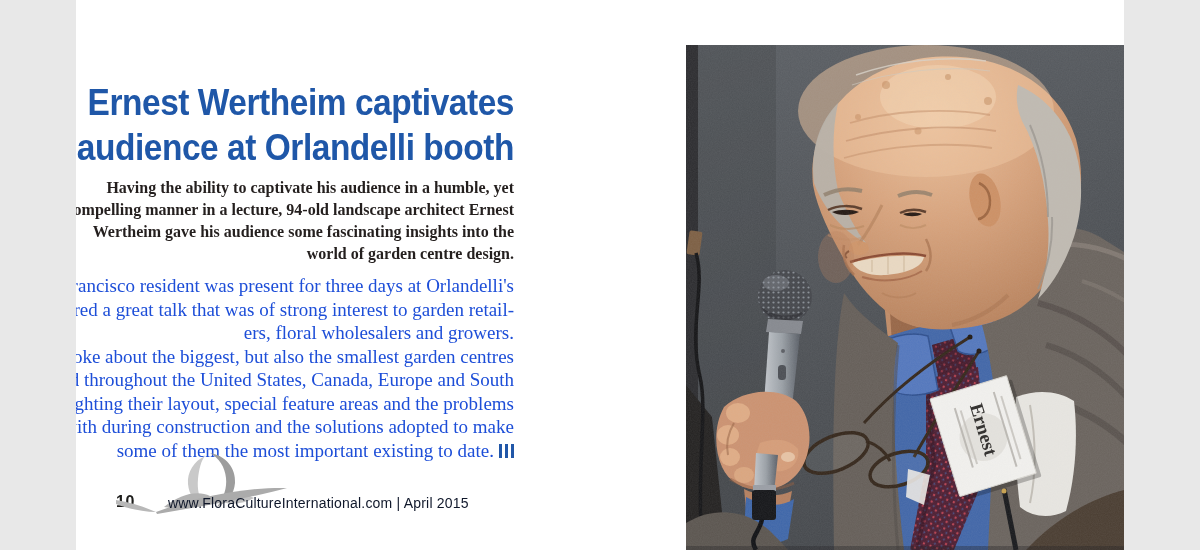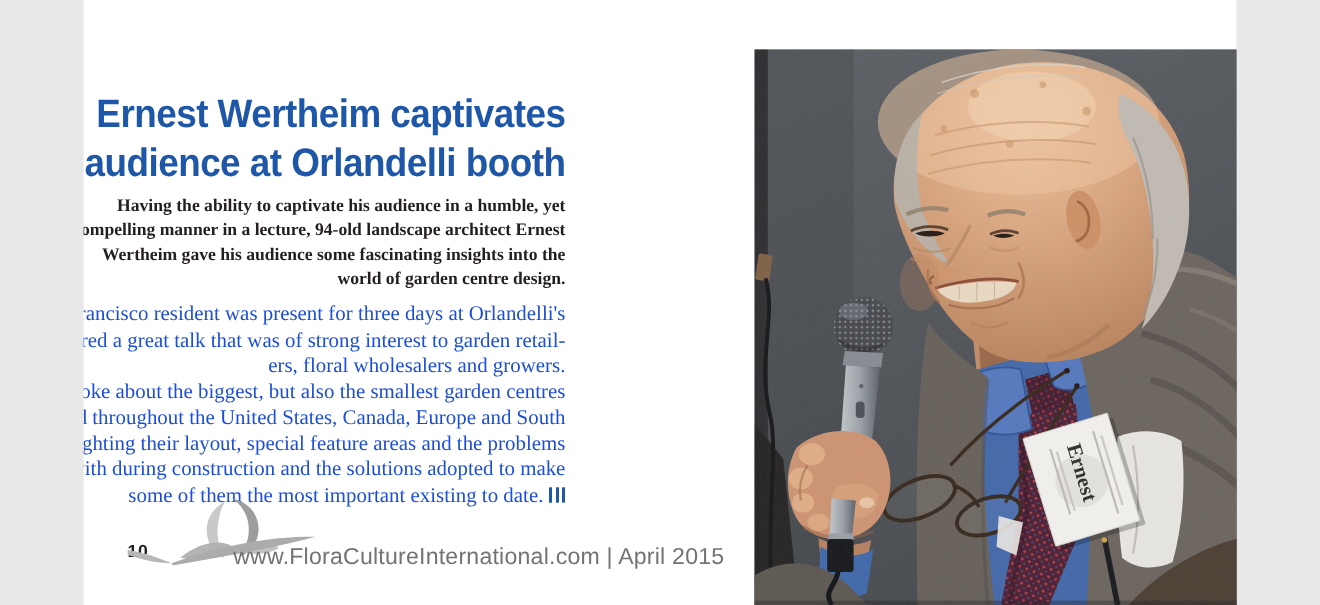--- a/index.html
+++ b/index.html
@@ -33,21 +33,21 @@
     display:inline-block;width:15px;height:14px;margin-left:5px;
     vertical-align:-1px;
     background:repeating-linear-gradient(90deg,#2157a8 0 3px,transparent 3px 6px);
   }
   .pagenum{
     position:absolute;left:40px;top:493px;
     font-weight:bold;font-size:16px;color:#1d1d1b;letter-spacing:0.5px;
   }
   .footer-text{
     position:absolute;left:92px;top:495px;
-    font-size:21px;color:#737373;letter-spacing:0.2px;margin-left:44px;
+    font-size:14px;color:#0f172a;letter-spacing:0.2px;
   }
   .logo{position:absolute;left:28px;top:450px;width:190px;height:64px;}
   .photo{
     position:absolute;left:610px;top:45px;width:508px;height:505px;
     background:#53565b;
   }
   .photo svg{display:block;width:100%;height:100%;}
 </style>
 </head>
 <body>

